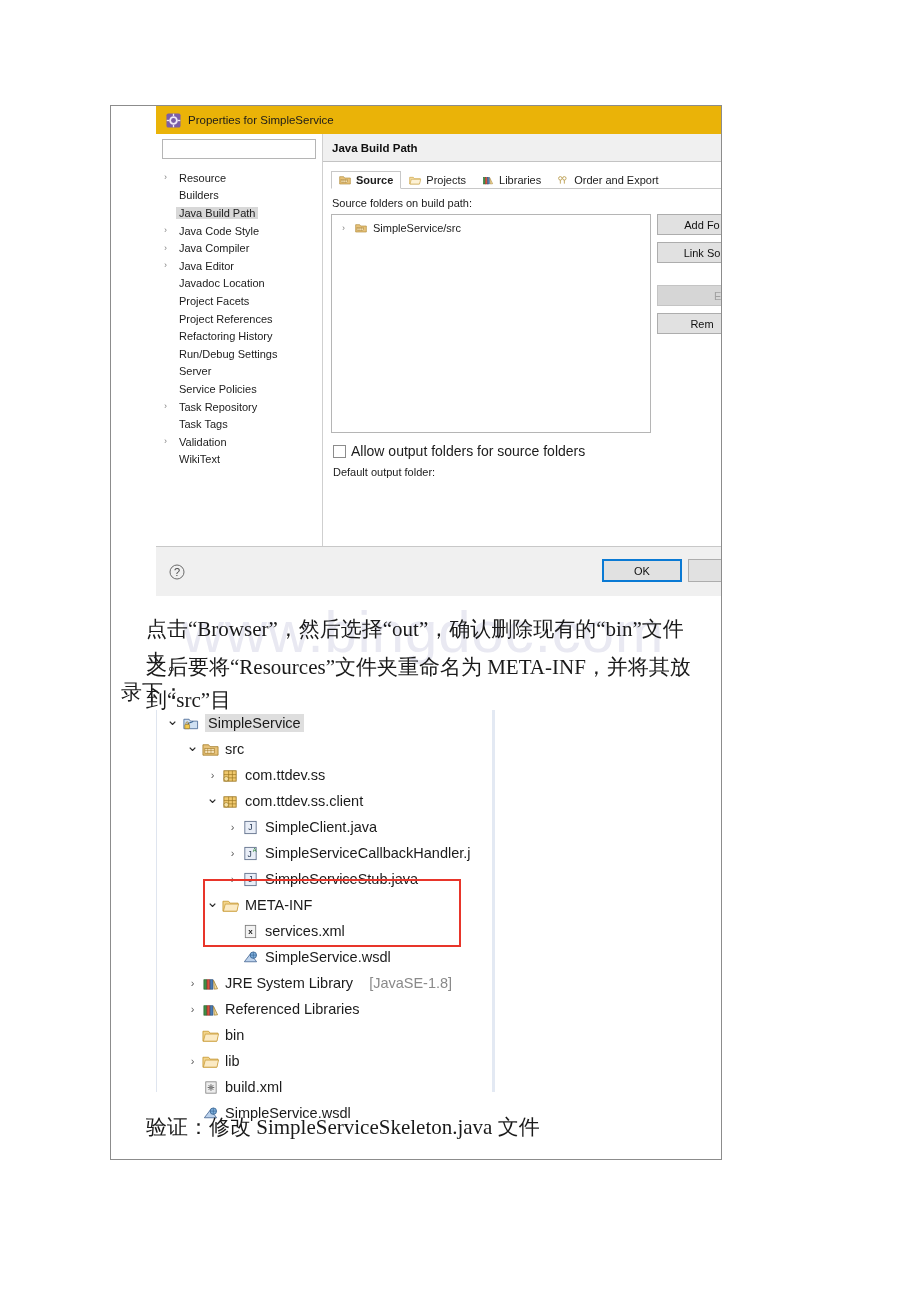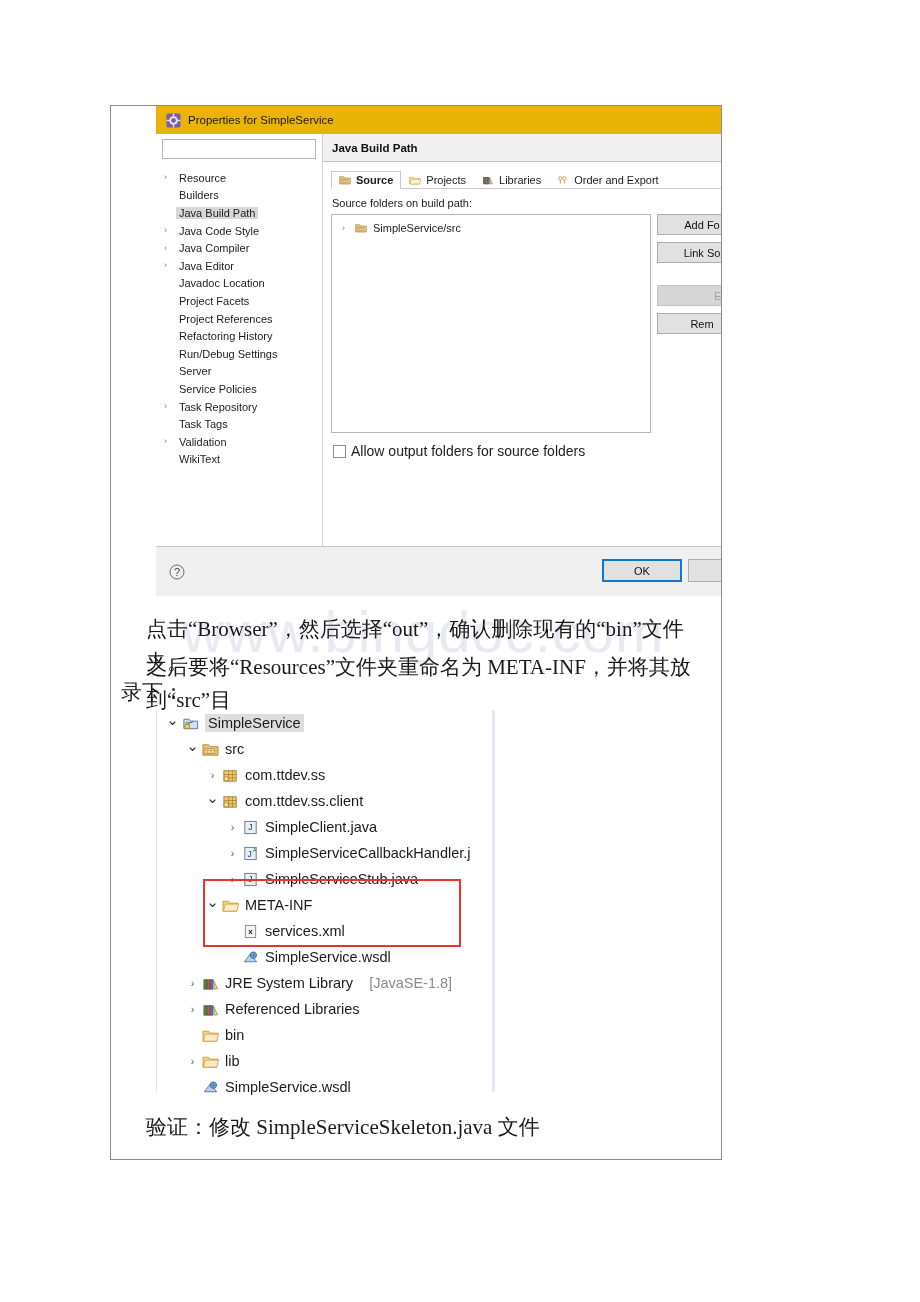--- a/index.html
+++ b/index.html
@@ -481,20 +481,21 @@
                 <div class="side-btn disabled spacer-top">Edi</div>
                 <div class="side-btn">Rem</div>
               </div>
           </div>
 
           <div id="chk-row">
             <span class="checkbox"></span>
             <span>Allow output folders for source folders</span>
           </div>
 
+          <div id="outlabel">Default output folder:</div>
 
 
         </div>
       </div>
     </div>
 
     <div id="dialog-footer">
       <svg id="help-icon" viewBox="0 0 16 16">
         <circle cx="8" cy="8" r="7" fill="#f0f0f0" stroke="#6b6b6b" stroke-width="1"></circle>
         <text x="8" y="12" text-anchor="middle" font-size="11" font-family="Liberation Sans, sans-serif" fill="#4a4a4a">?</text>
@@ -635,20 +636,29 @@
           <span class="tarrow">›</span>
           <svg class="ticon" viewBox="0 0 20 18">
             <path d="M2 4.5 L8 4.5 L9.5 6.5 L18 6.5 L16.5 15 L2 15 Z" fill="#f3d58c" stroke="#c79a35" stroke-width="0.9"></path>
             <path d="M4.5 7.5 L18.5 7.5 L16.8 15 L2.5 15 Z" fill="#fbeac4" stroke="#c79a35" stroke-width="0.8"></path>
           </svg>
           <span>lib</span>
         </div>
         <div class="tnode" style="padding-left: 28px;">
           <span class="tarrow"></span>
           <svg class="ticon" viewBox="0 0 20 18">
+            <rect x="5" y="3" width="11" height="12" fill="#ededed" stroke="#777" stroke-width="0.8"></rect>
+            <path d="M7 9 L14 9 M10.5 5.5 L10.5 12.5 M8 6.5 L13 11.5 M13 6.5 L8 11.5" stroke="#555" stroke-width="0.9"></path>
+            <circle cx="10.5" cy="9" r="1.6" fill="#888"></circle>
+          </svg>
+          <span>build.xml</span>
+        </div>
+        <div class="tnode" style="padding-left: 28px;">
+          <span class="tarrow"></span>
+          <svg class="ticon" viewBox="0 0 20 18">
             <path d="M3.5 13.5 L10 5 L16.5 13.5 Z" fill="#bcd2ec" stroke="#4a6a96" stroke-width="0.9"></path>
             <circle cx="13" cy="6.5" r="3.4" fill="#7fb0dd" stroke="#2f5a8a" stroke-width="0.8"></circle>
             <path d="M9.6 6.5 L16.4 6.5 M13 3.1 L13 9.9" stroke="#2f5a8a" stroke-width="0.6"></path>
           </svg>
           <span>SimpleService.wsdl</span>
         </div>
       </div>
     <div id="redbox" style="border-color: rgb(232, 53, 42);"></div>
   </div>
 

